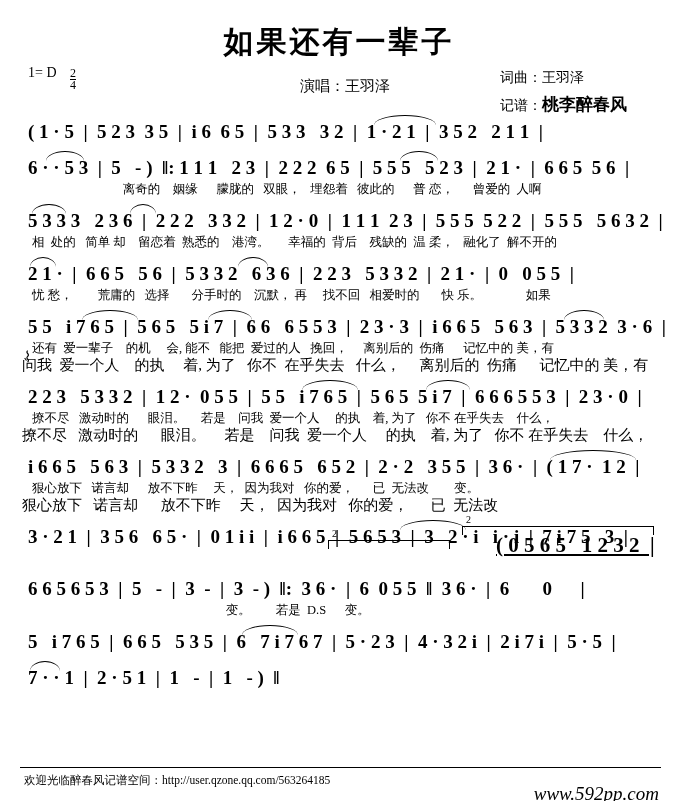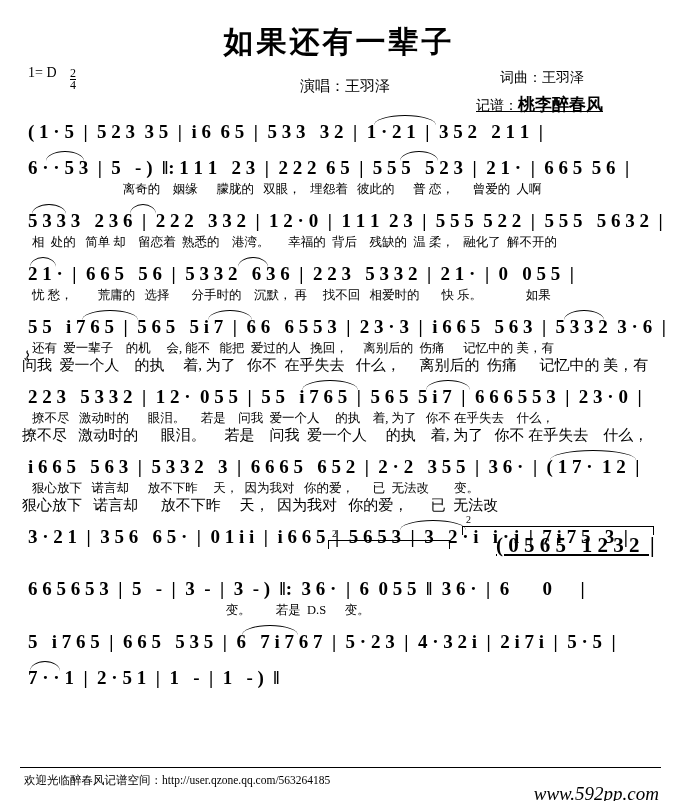--- a/index.html
+++ b/index.html
@@ -42,23 +42,22 @@
   .singer{
     position:absolute;left:300px;top:14px;
     font-size:15px;
   }
   .composer{
     position:absolute;left:500px;top:6px;
     font-size:14px;
     font-family:Liberation Mono, monospace;
   }
   .notator{
-    position:absolute;left:476px;top:30px;
-    font-size:14px;
-    text-decoration:underline;
+    position:absolute;left:500px;top:30px;
+    font-size:14px;
   }
   .notator .big{font-size:17px;font-weight:bold;font-family:"Liberation Serif",serif;}
 
   
   .line{
     position:relative;
     margin:0 22px;
     height:auto;
   }
   .notes{

